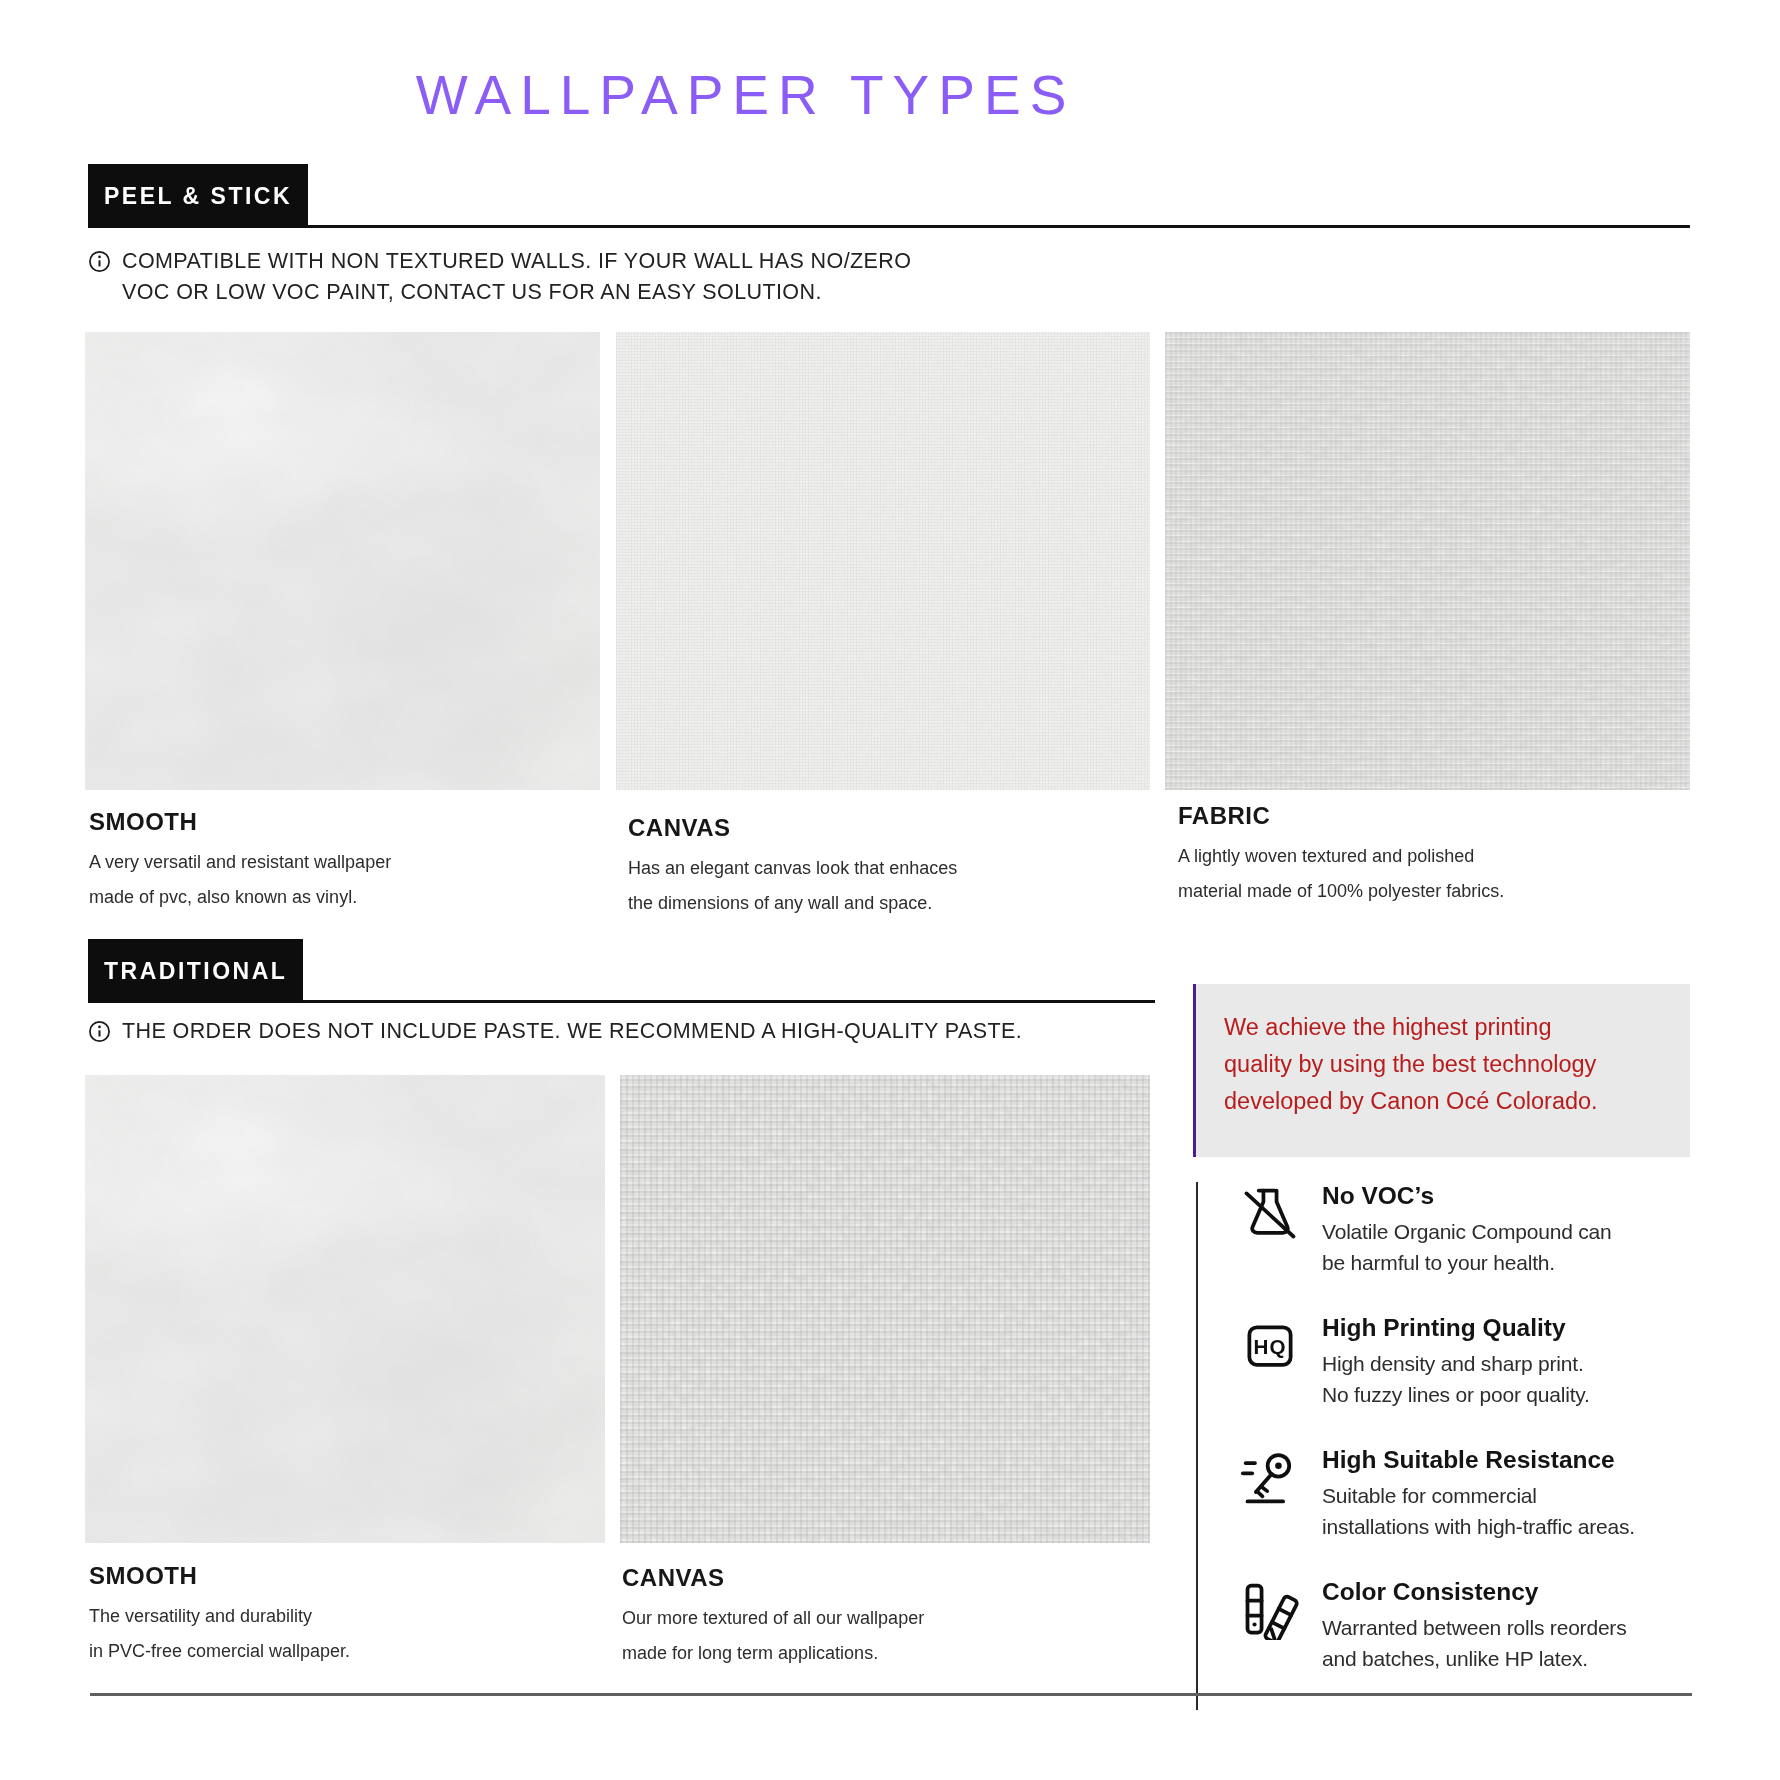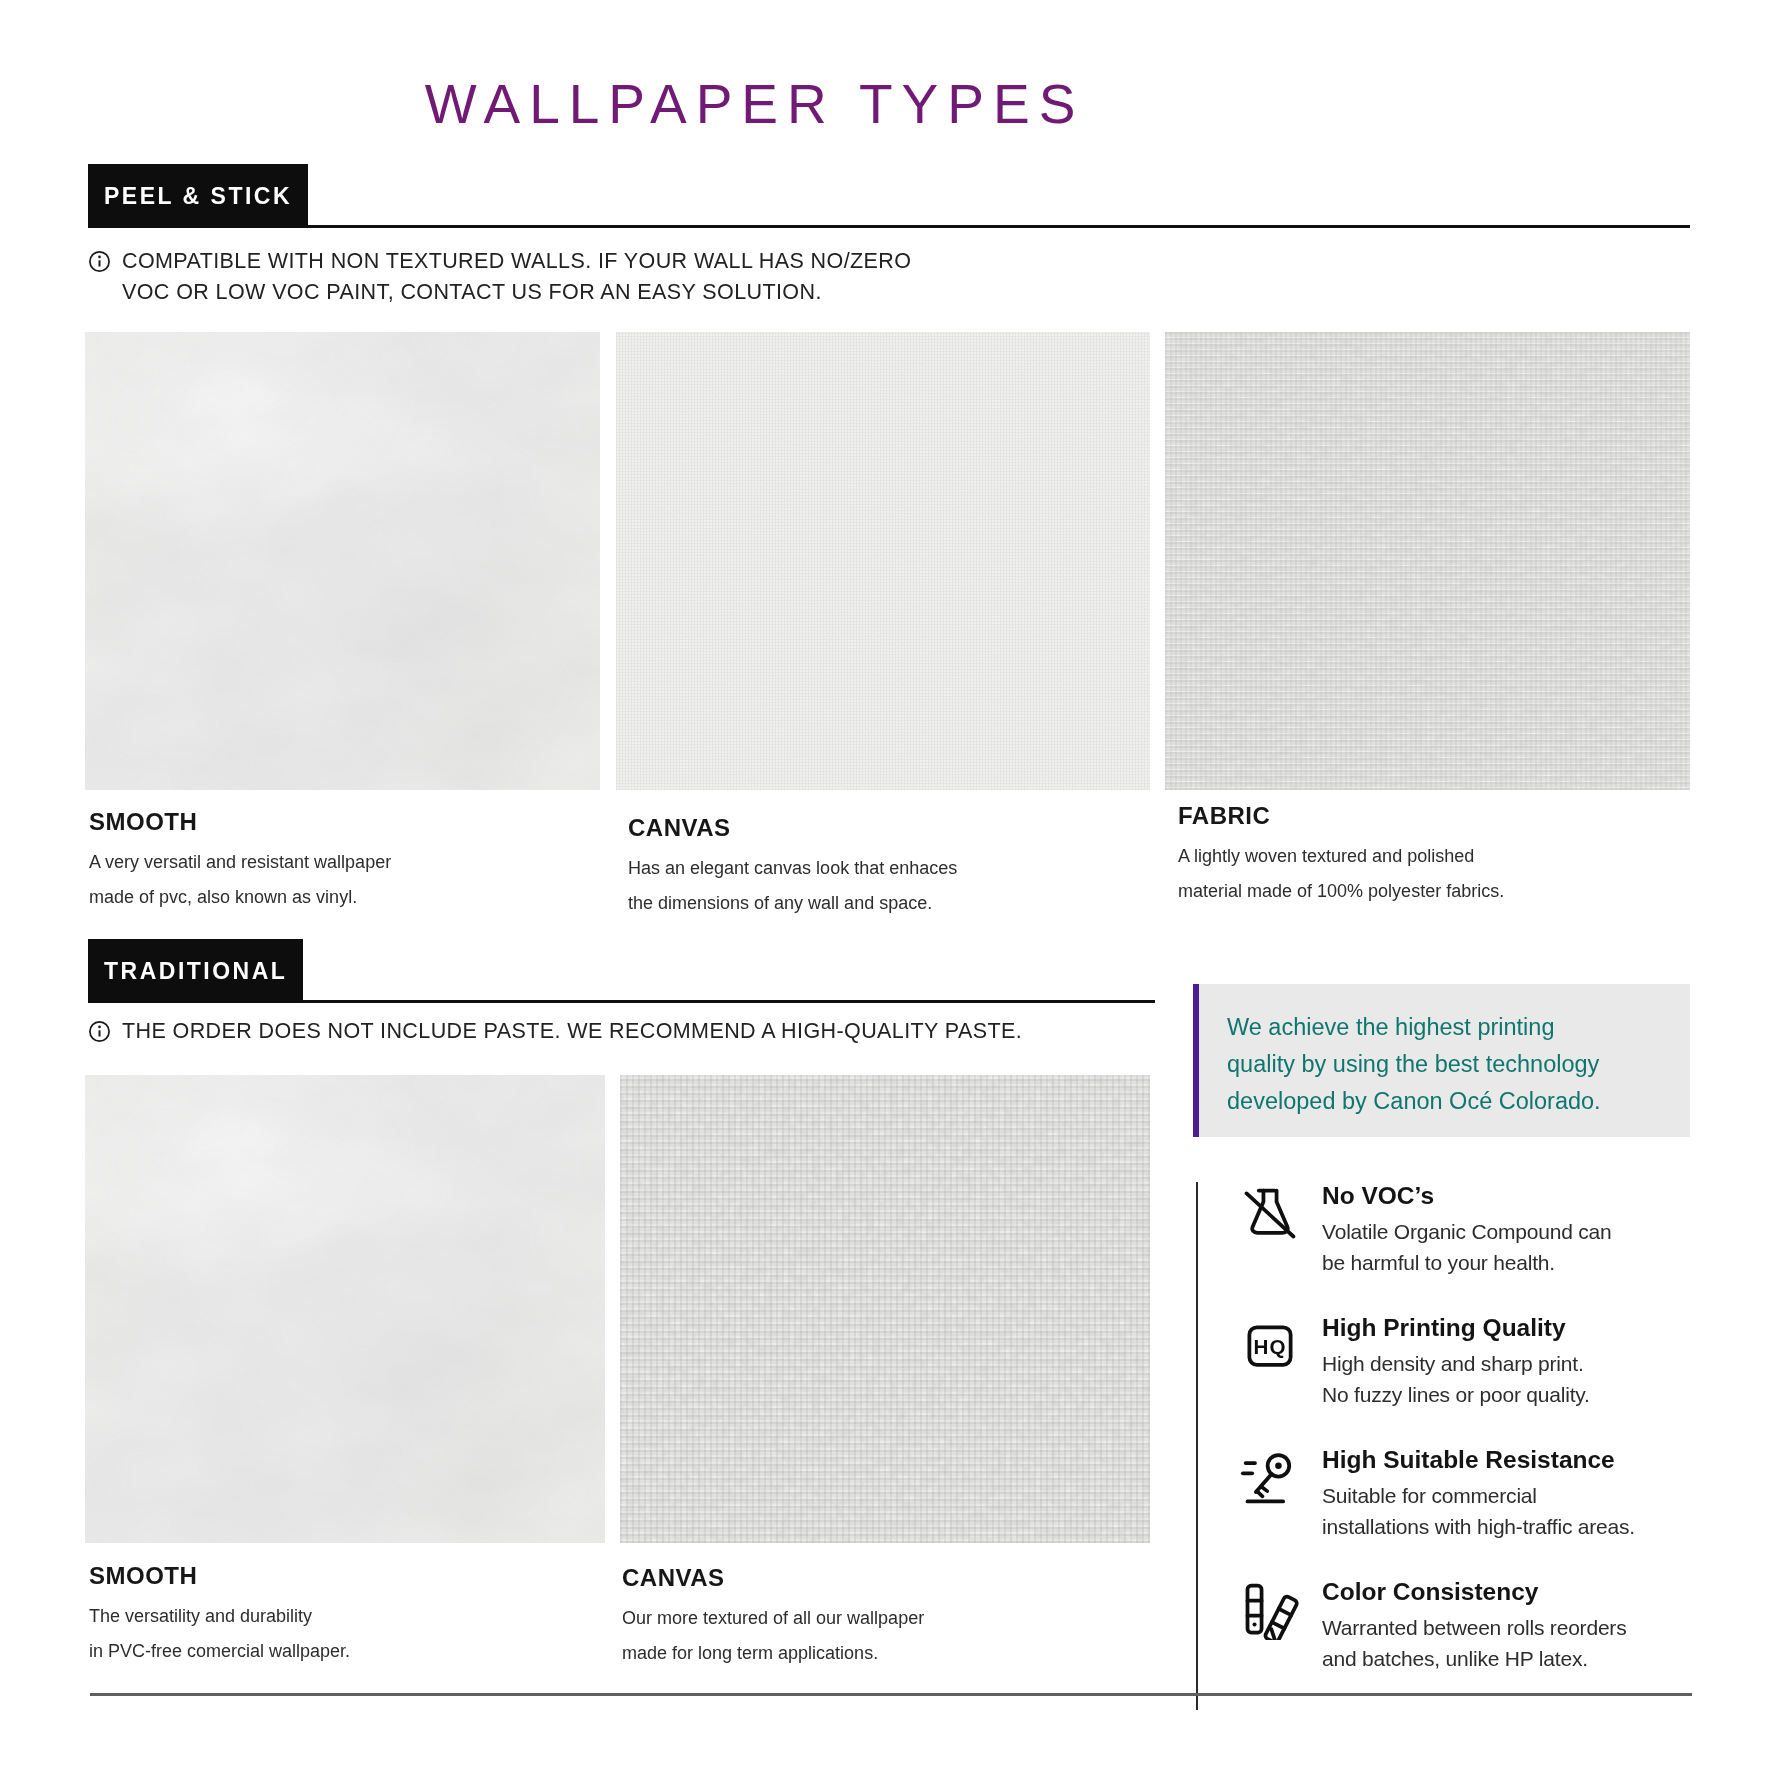--- a/index.html
+++ b/index.html
@@ -2,22 +2,22 @@
 <html><head>
 <meta charset="utf-8">
 <style>
   html,body{margin:0;padding:0;background:#ffffff;}
   .canvas{
     position:relative;width:1780px;height:1780px;background:#ffffff;
     font-family:"Liberation Sans",sans-serif;color:#1d1d1d;overflow:hidden;
   }
   
   .page-title{
-    position:absolute;left:85px;top:60px;width:1315px;margin:12px;
-    text-align:center;font-size:55px;font-weight:400;letter-spacing:9px;color:#701a75;
+    position:absolute;left:85px;top:60px;width:1315px;margin:3px;
+    text-align:center;font-size:55px;font-weight:400;letter-spacing:9px;color:#8b5cf6;
   }
   
   .sec-header{position:absolute;left:88px;height:39px;border-bottom:3px solid #101010;}
   #ps-header{top:186px;width:1602px;}
   #tr-header{top:961px;width:1067px;}
   .sec-label{
     position:absolute;left:0;bottom:-3px;background:#0d0d0d;color:#ffffff;
     font-size:23px;font-weight:700;letter-spacing:2.5px;height:40px;line-height:40px;padding:12px 16px;
   }
   
@@ -65,22 +65,22 @@
   #cap-ps-smooth{left:89px;  top:808px;width:515px;}
   #cap-ps-canvas{left:628px; top:814px;width:520px;}
   #cap-ps-fabric{left:1178px;top:802px;width:512px;}
   #cap-tr-smooth{left:89px;  top:1562px;width:520px;}
   #cap-tr-canvas{left:622px; top:1564px;width:528px;}
   .cap-name{font-size:24px;font-weight:700;letter-spacing:.5px;color:#171717;}
   .cap-desc{margin-top:9px;font-size:18px;line-height:35px;color:#2d2d2d;}
   
   .quality-box{
     position:absolute;left:1193px;top:984px;width:497px;box-sizing:border-box;
-    background:#e9e9ea;border-left:6px solid #4c1d95;
-    padding:25px 12px 17px 28px;font-size:23.5px;line-height:37px;color:#0f766e;
+    background:#e9e9ea;border-left:3px solid #4c1d95;
+    padding:25px 12px 37px 28px;font-size:23.5px;line-height:37px;color:#b91c1c;
   }
   .features{
     position:absolute;left:1196px;top:1182px;width:494px;box-sizing:border-box;
     border-left:2px solid #2a2a2a;padding-left:42px;
   }
   .feature{display:flex;gap:22px;margin-bottom:36px;align-items:flex-start;}
   .f-icon{flex:0 0 60px;width:60px;margin-top:2px;}
   .f-icon svg{width:60px;height:60px;display:block;}
   .f-title{font-size:24.5px;font-weight:700;color:#141414;}
   .f-desc{margin-top:6px;font-size:21px;line-height:31px;letter-spacing:-.2px;color:#2d2d2d;}

